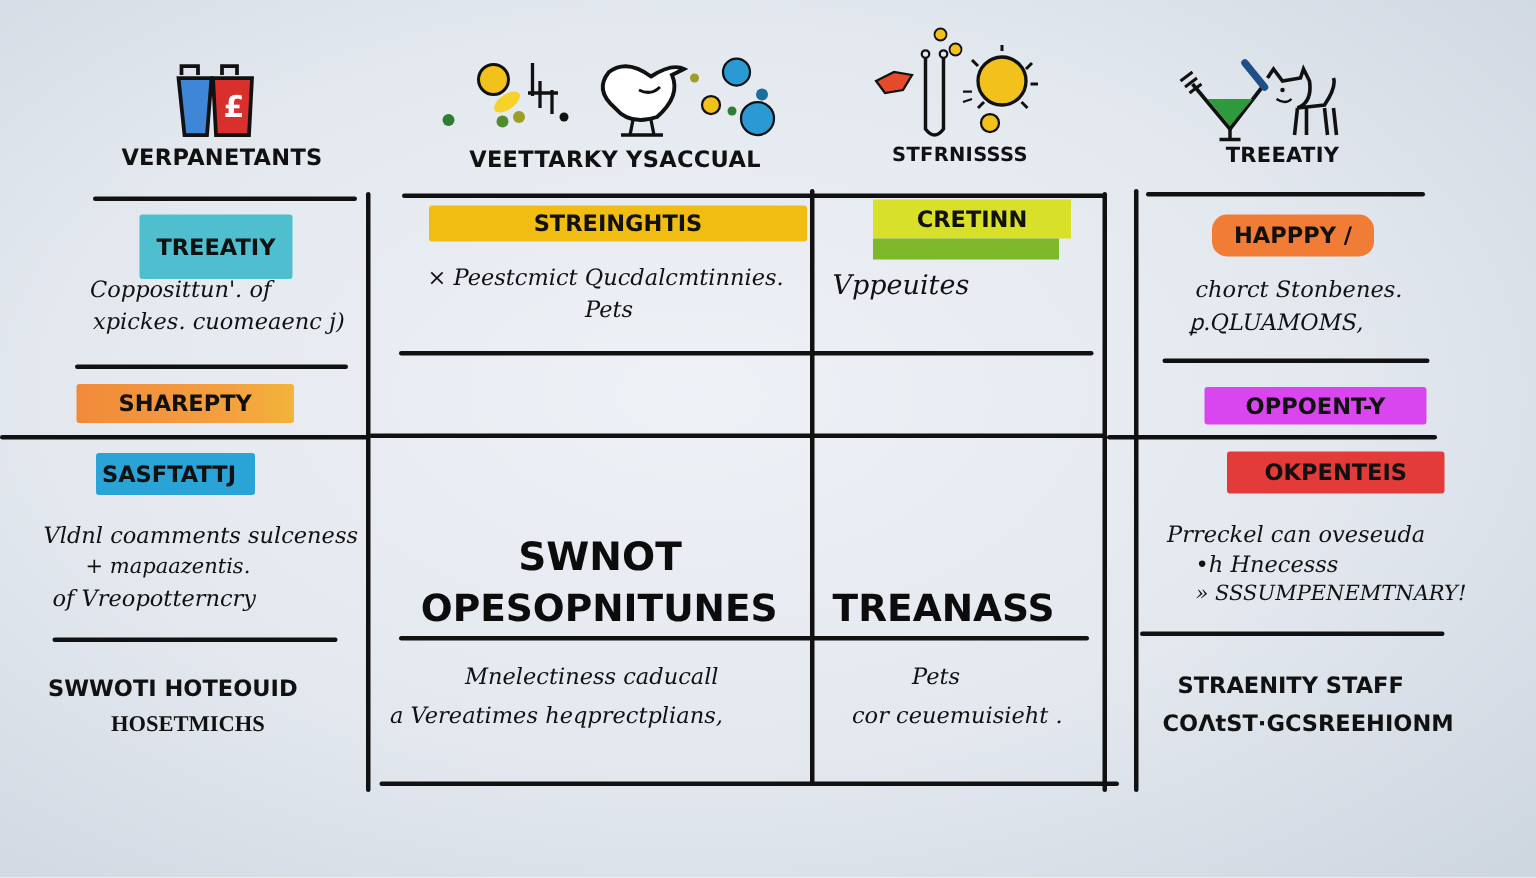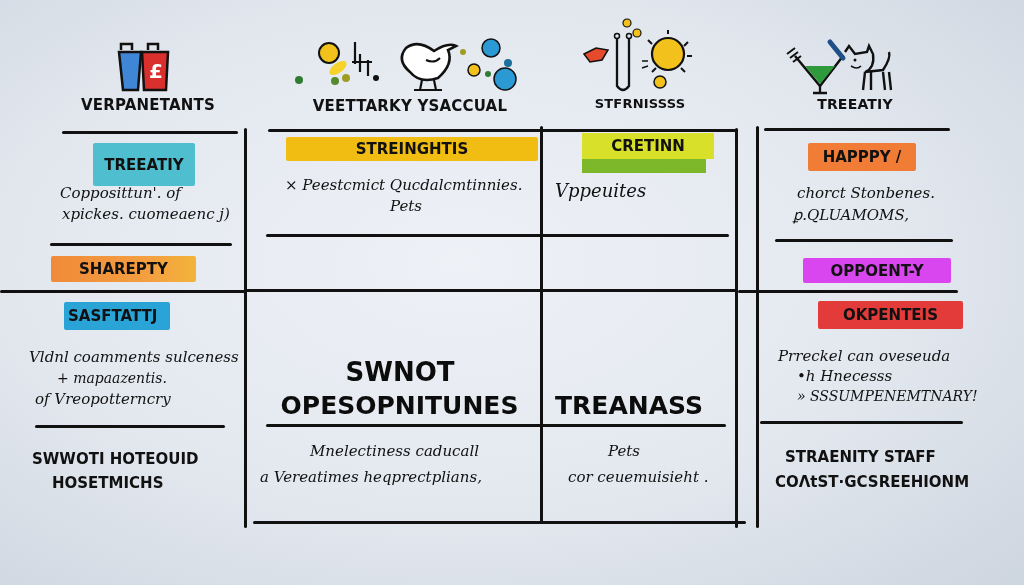--- a/index.html
+++ b/index.html
@@ -121,42 +121,42 @@
 
 <div class="tag" style="left:286px;top:137px;width:252px;height:24px;background:#f2bd12;">STREINGHTIS</div>
 <div class="hand" style="left:285px;top:175px;">× Peestcmict Qucdalcmtinnies.</div>
 <div class="hand" style="left:390px;top:196px;">Pets</div>
 
 <div class="abs" style="left:582px;top:133px;width:132px;height:26px;background:#d8e02a;"></div>
 <div class="abs" style="left:582px;top:159px;width:124px;height:14px;background:#7cb82a;"></div>
 <div class="tag" style="left:582px;top:133px;width:132px;height:26px;">CRETINN</div>
 <div class="hand" style="left:555px;top:180px;font-size:18px;">Vppeuites</div>
 
-<div class="tag" style="left:808px;top:143px;width:108px;height:28px;background:#f07c35;">HAPPPY /</div>
+<div class="tag" style="left:808px;top:143px;width:108px;height:28px;background:#f07c35;border-radius:10px;">HAPPPY /</div>
 <div class="hand" style="left:797px;top:183px;">chorct Stonbenes.</div>
 <div class="hand" style="left:793px;top:205px;">ꝑ.QLUAMOMS,</div>
 
 <div class="tag" style="left:51px;top:256px;width:145px;height:26px;background:linear-gradient(90deg,#f08a3a,#f4a040 70%,#f2b43a);">SHAREPTY</div>
 <div class="tag" style="left:64px;top:302px;width:106px;height:28px;background:#2aa3d6;justify-content:flex-start;padding-left:4px;box-sizing:border-box;">SASFTATTJ</div>
 <div class="hand" style="left:29px;top:347px;">Vldnl coamments sulceness</div>
 <div class="hand" style="left:57px;top:368px;font-size:14px;">+ mapaazentis.</div>
 <div class="hand" style="left:35px;top:389px;">of Vreopotterncry</div>
 
 <div class="big" style="left:300px;top:309px;width:200px;font-size:26px;">SWNOT</div>
 <div class="big" style="left:262px;top:343px;width:275px;font-size:25px;">OPESOPNITUNES</div>
 <div class="big" style="left:544px;top:343px;width:170px;font-size:25px;">TREANASS</div>
 
 <div class="tag" style="left:803px;top:258px;width:148px;height:25px;background:#d946ef;">OPPOENT-Y</div>
 <div class="tag" style="left:818px;top:301px;width:145px;height:28px;background:#e33a3a;">OKPENTEIS</div>
 <div class="hand" style="left:778px;top:346px;">Prreckel can oveseuda</div>
 <div class="hand" style="left:797px;top:366px;">•h Hnecesss</div>
 <div class="hand" style="left:797px;top:386px;font-size:14px;">» SSSUMPENEMTNARY!</div>
 
 <div class="caps" style="left:32px;top:447px;">SWWOTI HOTEOUID</div>
-<div class="caps" style="left:52px;top:471px;">HOSETMICHS</div>
+<div class="caps" style="left:74px;top:471px;font-family:Liberation Serif, serif;">HOSETMICHS</div>
 
 <div class="hand" style="left:310px;top:441px;">Mnelectiness caducall</div>
 <div class="hand" style="left:260px;top:467px;">a  Vereatimes heqprectplians,</div>
 
 <div class="hand" style="left:608px;top:441px;">Pets</div>
 <div class="hand" style="left:568px;top:467px;">cor ceuemuisieht .</div>
 
 <div class="caps" style="left:785px;top:445px;">STRAENITY STAFF</div>
 <div class="caps" style="left:775px;top:470px;">COΛtST·GCSREEHIONM</div>
 

